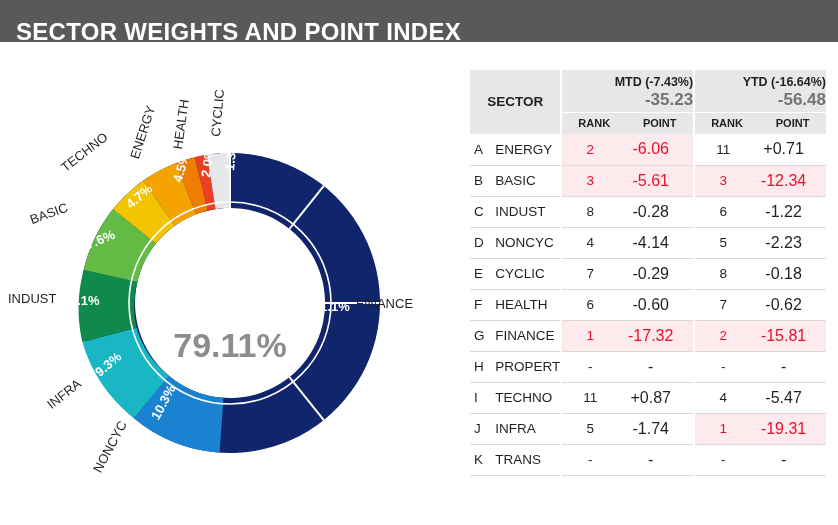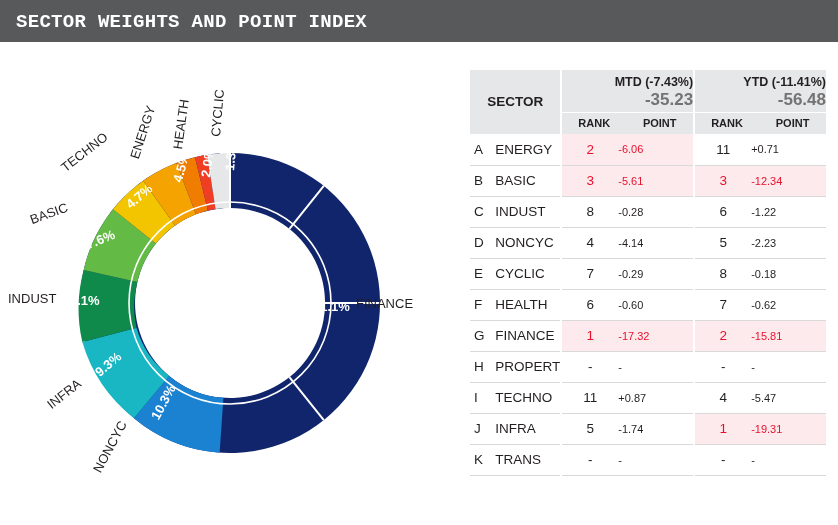--- a/index.html
+++ b/index.html
@@ -8,22 +8,22 @@
     background:#ffffff;
     font-family:"Liberation Sans", sans-serif;
     overflow:hidden;
   }
   
   #header{
     position:absolute;left:0;top:0;width:838px;height:42px;
     background:#58595b;
   }
   #header-title{
-    position:absolute;left:16px;top:11px;
-    color:#ffffff;font-size:19px;font-weight:bold;letter-spacing:.3px;font-family:Liberation Mono, monospace;
+    position:absolute;left:16px;top:18px;
+    color:#ffffff;font-size:24px;font-weight:bold;letter-spacing:.3px;
   }
   
   #donut-area{
     position:absolute;left:0;top:48px;width:452px;height:477px;
   }
   #donut-svg{position:absolute;left:0;top:0;}
   #donut-center{
     position:absolute;left:150px;top:278px;width:160px;text-align:center;
     font-size:34px;font-weight:bold;color:#8d8d8d;
   }
@@ -48,21 +48,21 @@
     background:#e6e7e8;font-size:11px;font-weight:bold;color:#231f20;
     padding:4px 8px 5px 16px;
   }
   .hdr-sub.rank{text-align:left;border-left:2px solid #ffffff;}
   .hdr-sub.point{text-align:center;}
   tbody tr{height:31px;}
   tbody td{border-bottom:1px solid #d9d9d9;}
   .c-letter{width:22px;padding-left:4px;font-size:13.5px;color:#231f20;}
   .c-name{font-size:13.5px;color:#231f20;}
   .c-rank{text-align:center;width:56px;font-size:13.5px;}
-  .c-point{text-align:left;width:66px;padding-right:10px;font-size:11px;}
+  .c-point{text-align:center;width:66px;padding-right:10px;font-size:16px;}
   .c-rank.mtd{border-left:2px solid #ffffff;}
   .hl{background:#fdeaec;color:#e8112d;}
   
   .dlabel{position:absolute;font-size:13px;color:#231f20;white-space:nowrap;}
   .dpct{position:absolute;font-size:13px;font-weight:bold;color:#ffffff;white-space:nowrap;}
 </style>
 </head>
 <body>
 
 <div id="header">
@@ -95,20 +95,21 @@
 
       <circle r="101" fill="none" stroke="#ffffff" stroke-width="1.6"></circle>
 
       <line x1="0" y1="-95" x2="0" y2="-150" stroke="#ffffff" stroke-width="2"></line>
       <line x1="59.4" y1="74.1" x2="93.8" y2="117.1" stroke="#ffffff" stroke-width="2"></line>
       <line x1="93.8" y1="-117.1" x2="59.4" y2="-74.1" stroke="#ffffff" stroke-width="2"></line>
       <line x1="150" y1="0" x2="95" y2="0" stroke="#ffffff" stroke-width="2"></line>
     </g>
   </svg>
 
+  <div id="donut-center">79.11%</div>
 
   <div class="dlabel" style="left:356px;top:248px;">FINANCE</div>
   <div class="dlabel" style="left:90px;top:420px;transform:rotate(-62deg);transform-origin:left top;">NONCYC</div>
   <div class="dlabel" style="left:44px;top:352px;transform:rotate(-38deg);transform-origin:left top;">INFRA</div>
   <div class="dlabel" style="left:8px;top:243px;">INDUST</div>
   <div class="dlabel" style="left:28px;top:165px;transform:rotate(-20deg);transform-origin:left top;">BASIC</div>
   <div class="dlabel" style="left:58px;top:115px;transform:rotate(-38deg);transform-origin:left top;">TECHNO</div>
   <div class="dlabel" style="left:127px;top:108px;transform:rotate(-72deg);transform-origin:left top;">ENERGY</div>
   <div class="dlabel" style="left:170px;top:100px;transform:rotate(-82deg);transform-origin:left top;">HEALTH</div>
   <div class="dlabel" style="left:208px;top:88px;transform:rotate(-85deg);transform-origin:left top;">CYCLIC</div>
@@ -127,21 +128,21 @@
 <div id="table-wrap">
   <table>
     <thead>
       <tr>
         <th class="hdr-sector" colspan="2" rowspan="2">SECTOR</th>
         <th class="hdr-grp" colspan="2">
           <div class="grp-label">MTD (-7.43%)</div>
           <div class="grp-value">-35.23</div>
         </th>
         <th class="hdr-grp" colspan="2">
-          <div class="grp-label">YTD (-11.41%)</div>
+          <div class="grp-label">YTD (-16.64%)</div>
           <div class="grp-value">-56.48</div>
         </th>
       </tr>
       <tr>
         <th class="hdr-sub rank">RANK</th>
         <th class="hdr-sub point">POINT</th>
         <th class="hdr-sub rank">RANK</th>
         <th class="hdr-sub point">POINT</th>
       </tr>
     </thead>

